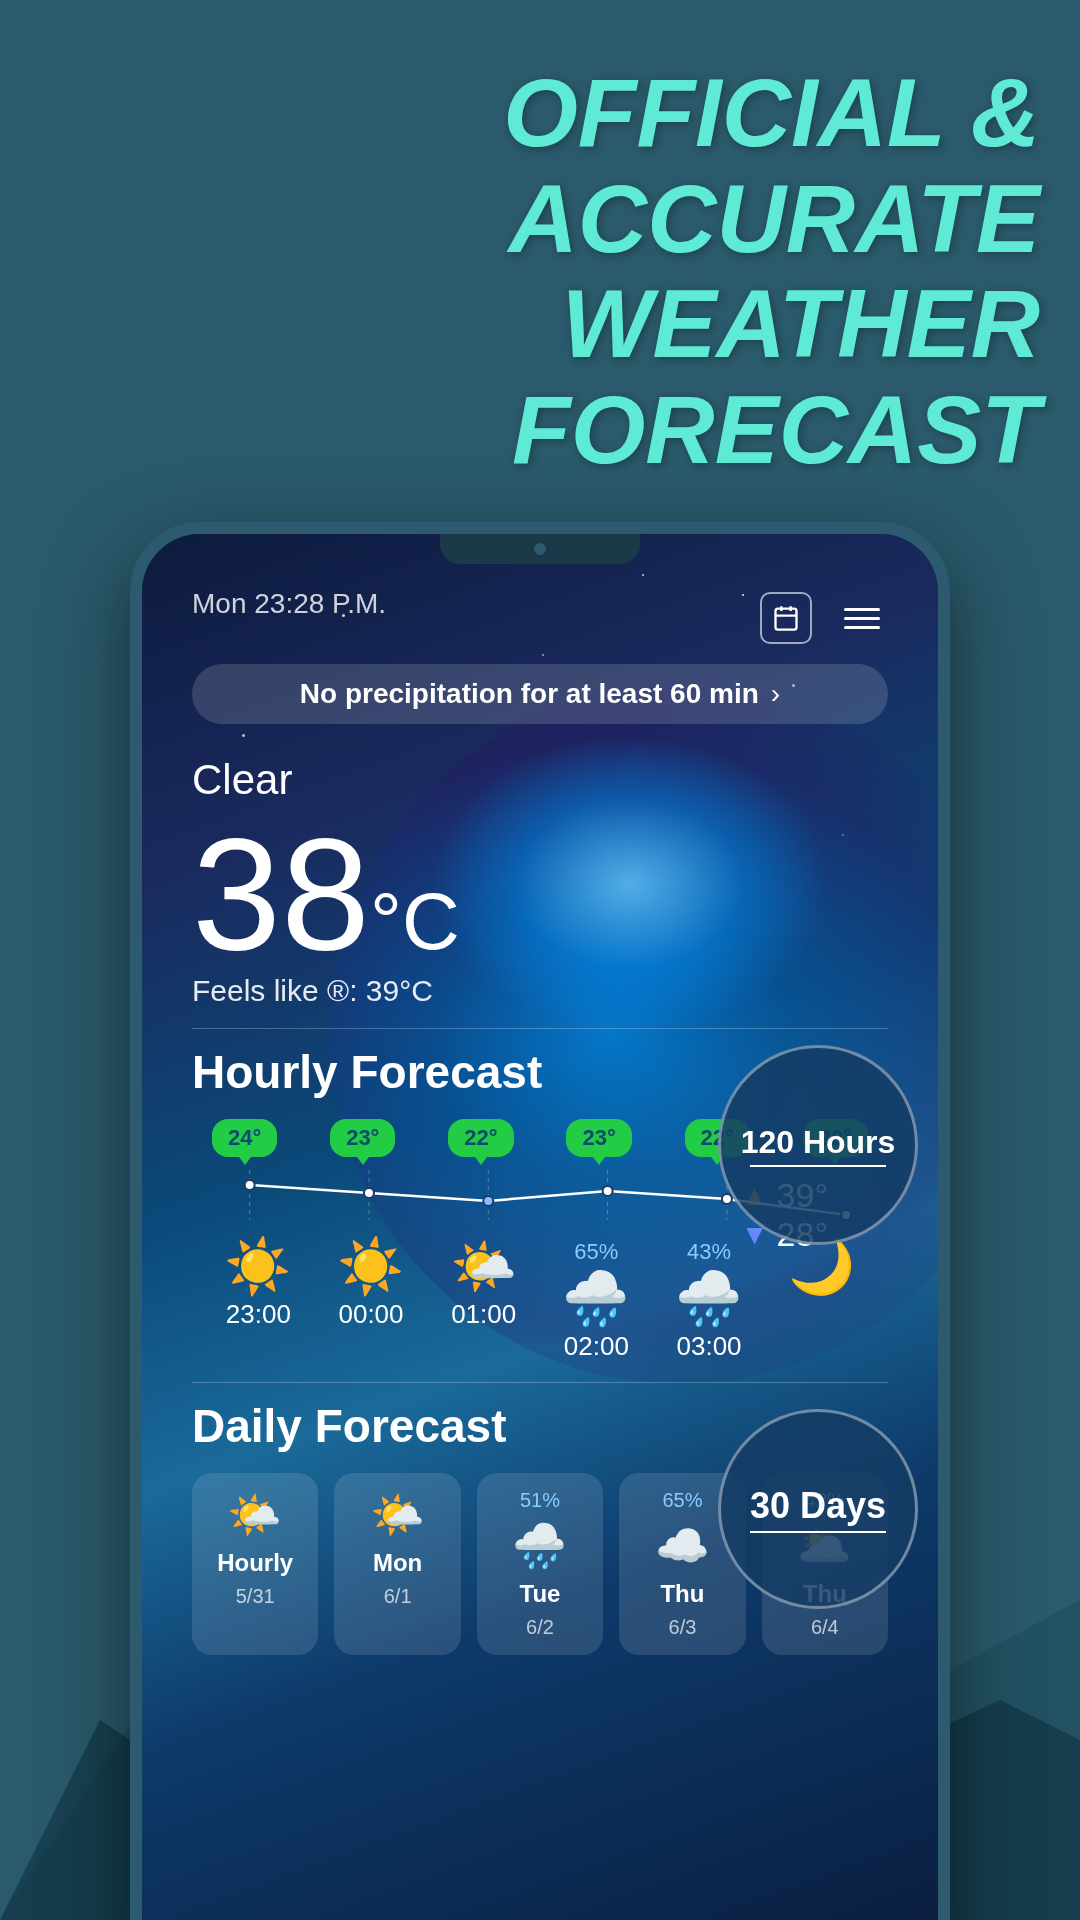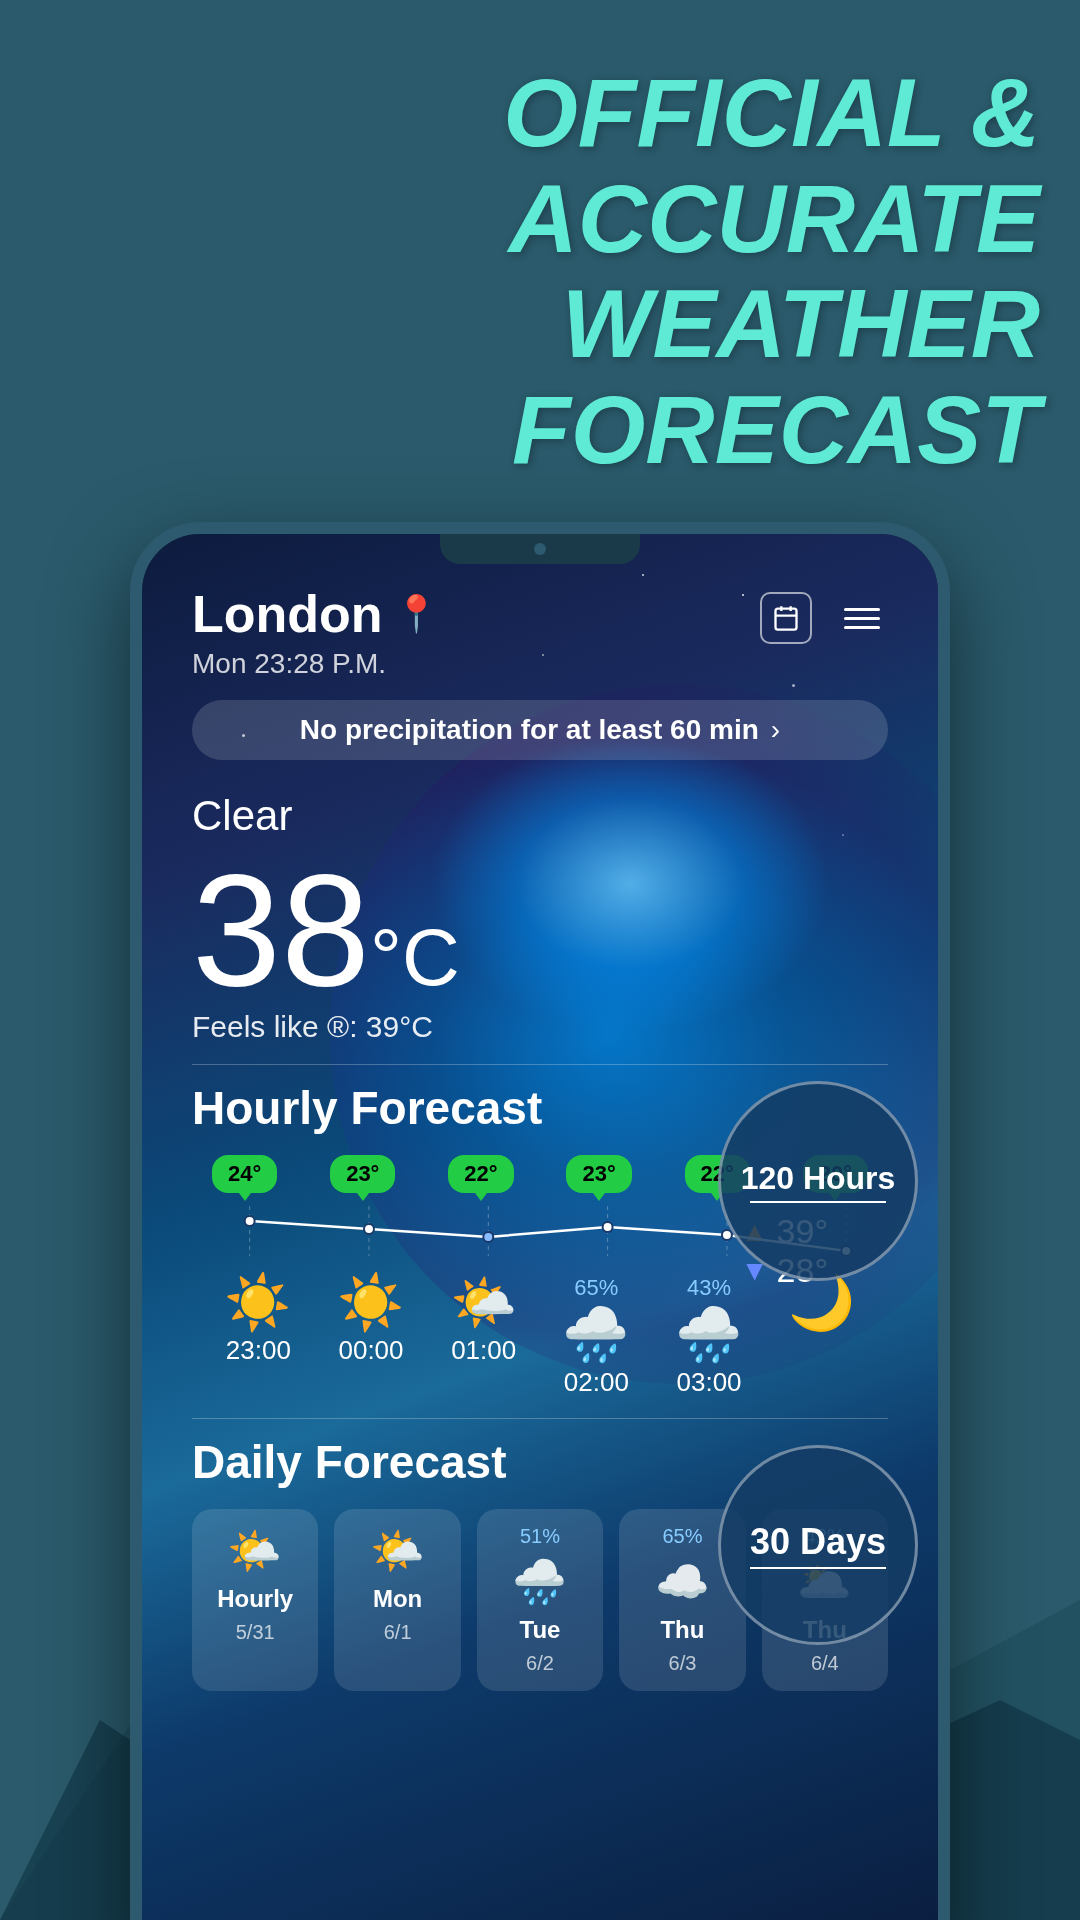--- a/index.html
+++ b/index.html
@@ -270,21 +270,21 @@
     
     .section-title {
       color: white;
       font-size: 46px;
       font-weight: 600;
       margin-bottom: 20px;
     }
 
     .temp-bubble {
       background: #22cc44;
-      color: #000000;
+      color: #0c4a6e;
       font-size: 22px;
       font-weight: 700;
       padding: 6px 16px;
       border-radius: 16px;
       position: relative;
     }
     .temp-bubble::after {
       content: '';
       position: absolute;
       bottom: -8px;
@@ -433,24 +433,20 @@
       <div class="star" style="width:3px;height:3px;top:200px;left:100px;opacity:0.7;"></div>
       <div class="star" style="width:2px;height:2px;top:300px;left:700px;opacity:0.5;"></div>
       <div class="star" style="width:2px;height:2px;top:40px;left:500px;opacity:0.8;"></div>
       <div class="star" style="width:3px;height:3px;top:150px;left:650px;opacity:0.6;"></div>
     </div>
 
     <div class="screen-content">
 
       <div class="top-bar">
         <div class="location-info">
-          <div class="location-name">
-            <span>London</span>
-            <span class="location-pin">📍</span>
-          </div>
           <div class="location-time">Mon   23:28 P.M.</div>
         </div>
         <div class="top-icons">
           <div class="top-icon">
             <svg width="28" height="28" viewBox="0 0 24 24" fill="none" stroke="white" stroke-width="2">
               <rect x="3" y="4" width="18" height="18" rx="2"></rect>
               <line x1="16" y1="2" x2="16" y2="6"></line>
               <line x1="8" y1="2" x2="8" y2="6"></line>
               <line x1="3" y1="10" x2="21" y2="10"></line>
             </svg>

